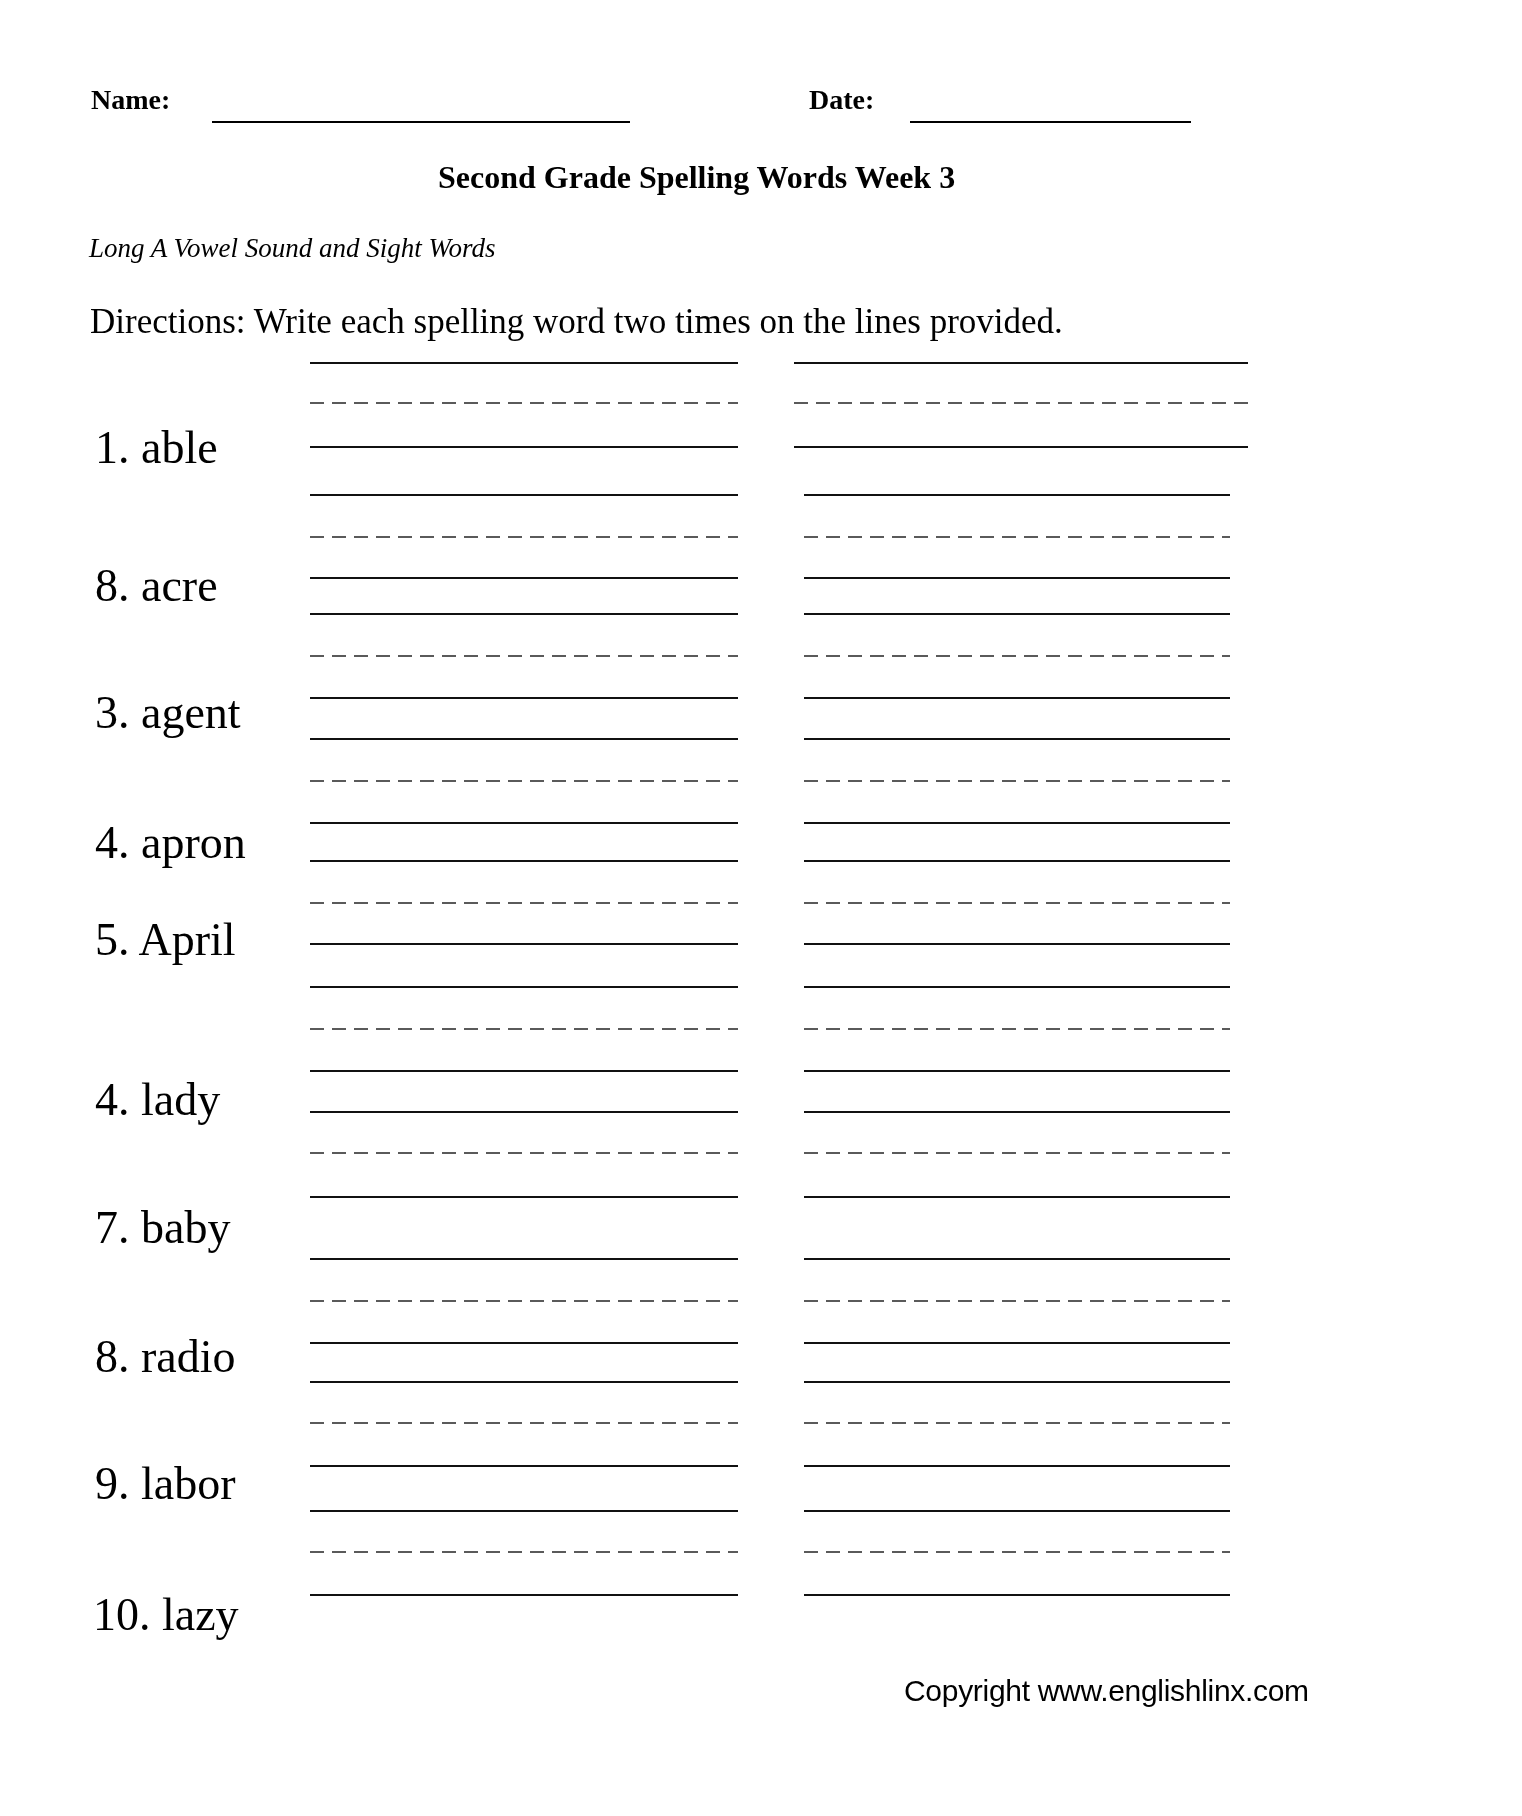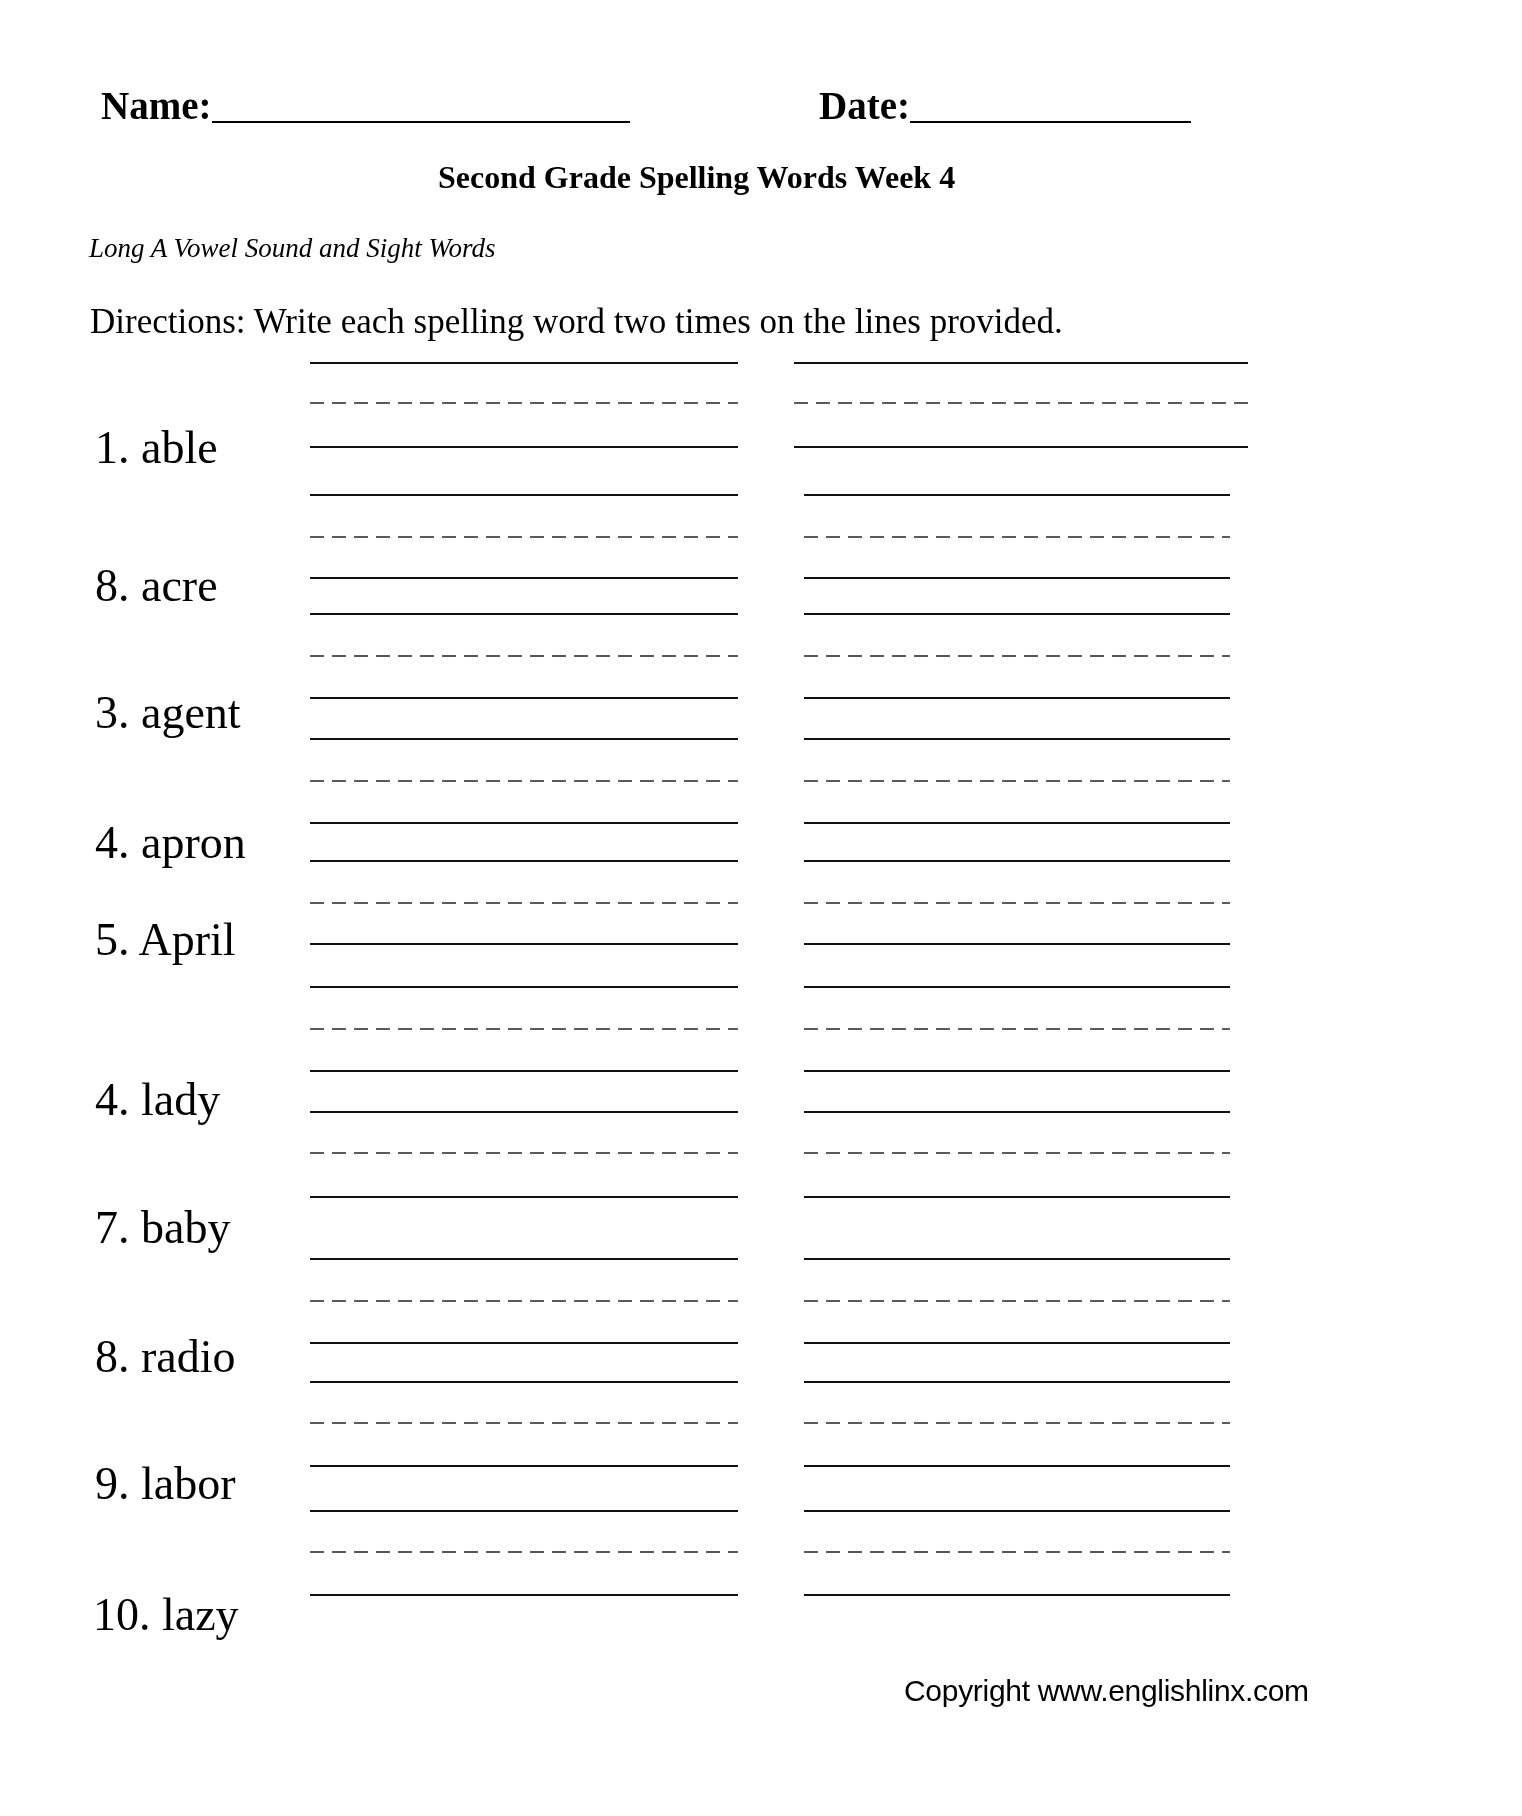--- a/index.html
+++ b/index.html
@@ -1,39 +1,39 @@
 <!DOCTYPE html>
 <html><head>
 <meta charset="utf-8">
 <style>
   html, body { margin: 0; padding: 0; background: #ffffff; }
   body { width: 1522px; height: 1816px; position: relative; overflow: hidden; font-family: "Liberation Serif", "DejaVu Serif", serif; color: #000; }
   .abs { position: absolute; white-space: nowrap; line-height: 1; }
-  .hdr-label { font-weight: bold; font-size: 39px; margin-left: 10px; }
+  .hdr-label { font-weight: bold; font-size: 28px; }
   .uline { position: absolute; height: 2px; background: #000; }
   .title { font-weight: bold; font-size: 32px; }
   .subtitle { font-style: italic; font-size: 27px; }
   .directions { font-size: 35px; }
   .word { font-size: 46px; margin-top: 48px; }
   .solid { position: absolute; height: 2px; background: #111; }
   .dash { position: absolute; height: 2px;
           background: repeating-linear-gradient(to right, #5a5a5a 0 14px, transparent 14px 22px); }
   .copyright { font-family: Liberation Sans, sans-serif; font-size: 30px; letter-spacing: -0.3px; }
   .row { position: absolute; left: 0; top: 0; width: 0; height: 0; }
 </style>
 </head>
 <body>
 
 <div class="abs hdr-label" style="left:91px; top:86px;">Name:</div>
 <div class="uline" style="left:212px; top:121px; width:418px;"></div>
 
 <div class="abs hdr-label" style="left:809px; top:86px;">Date:</div>
 <div class="uline" style="left:910px; top:121px; width:281px;"></div>
 
-<div class="abs title" style="left:438px; top:161px;">Second Grade Spelling Words Week 4</div>
+<div class="abs title" style="left:438px; top:161px;">Second Grade Spelling Words Week 3</div>
 <div class="abs subtitle" style="left:89px; top:235px;">Long A Vowel Sound and Sight Words</div>
 <div class="abs directions" style="left:90px; top:304px;">Directions: Write each spelling word two times on the lines provided.</div>
 
 <div>
 
   <div class="row">
     <div class="abs word" style="left:95px; top:377px;">1. able</div>
     <div class="solid" style="left:310px; top:362px; width:428px;"></div>
     <div class="dash" style="left:310px; top:402px; width:428px;"></div>
     <div class="solid" style="left:310px; top:446px; width:428px;"></div>

